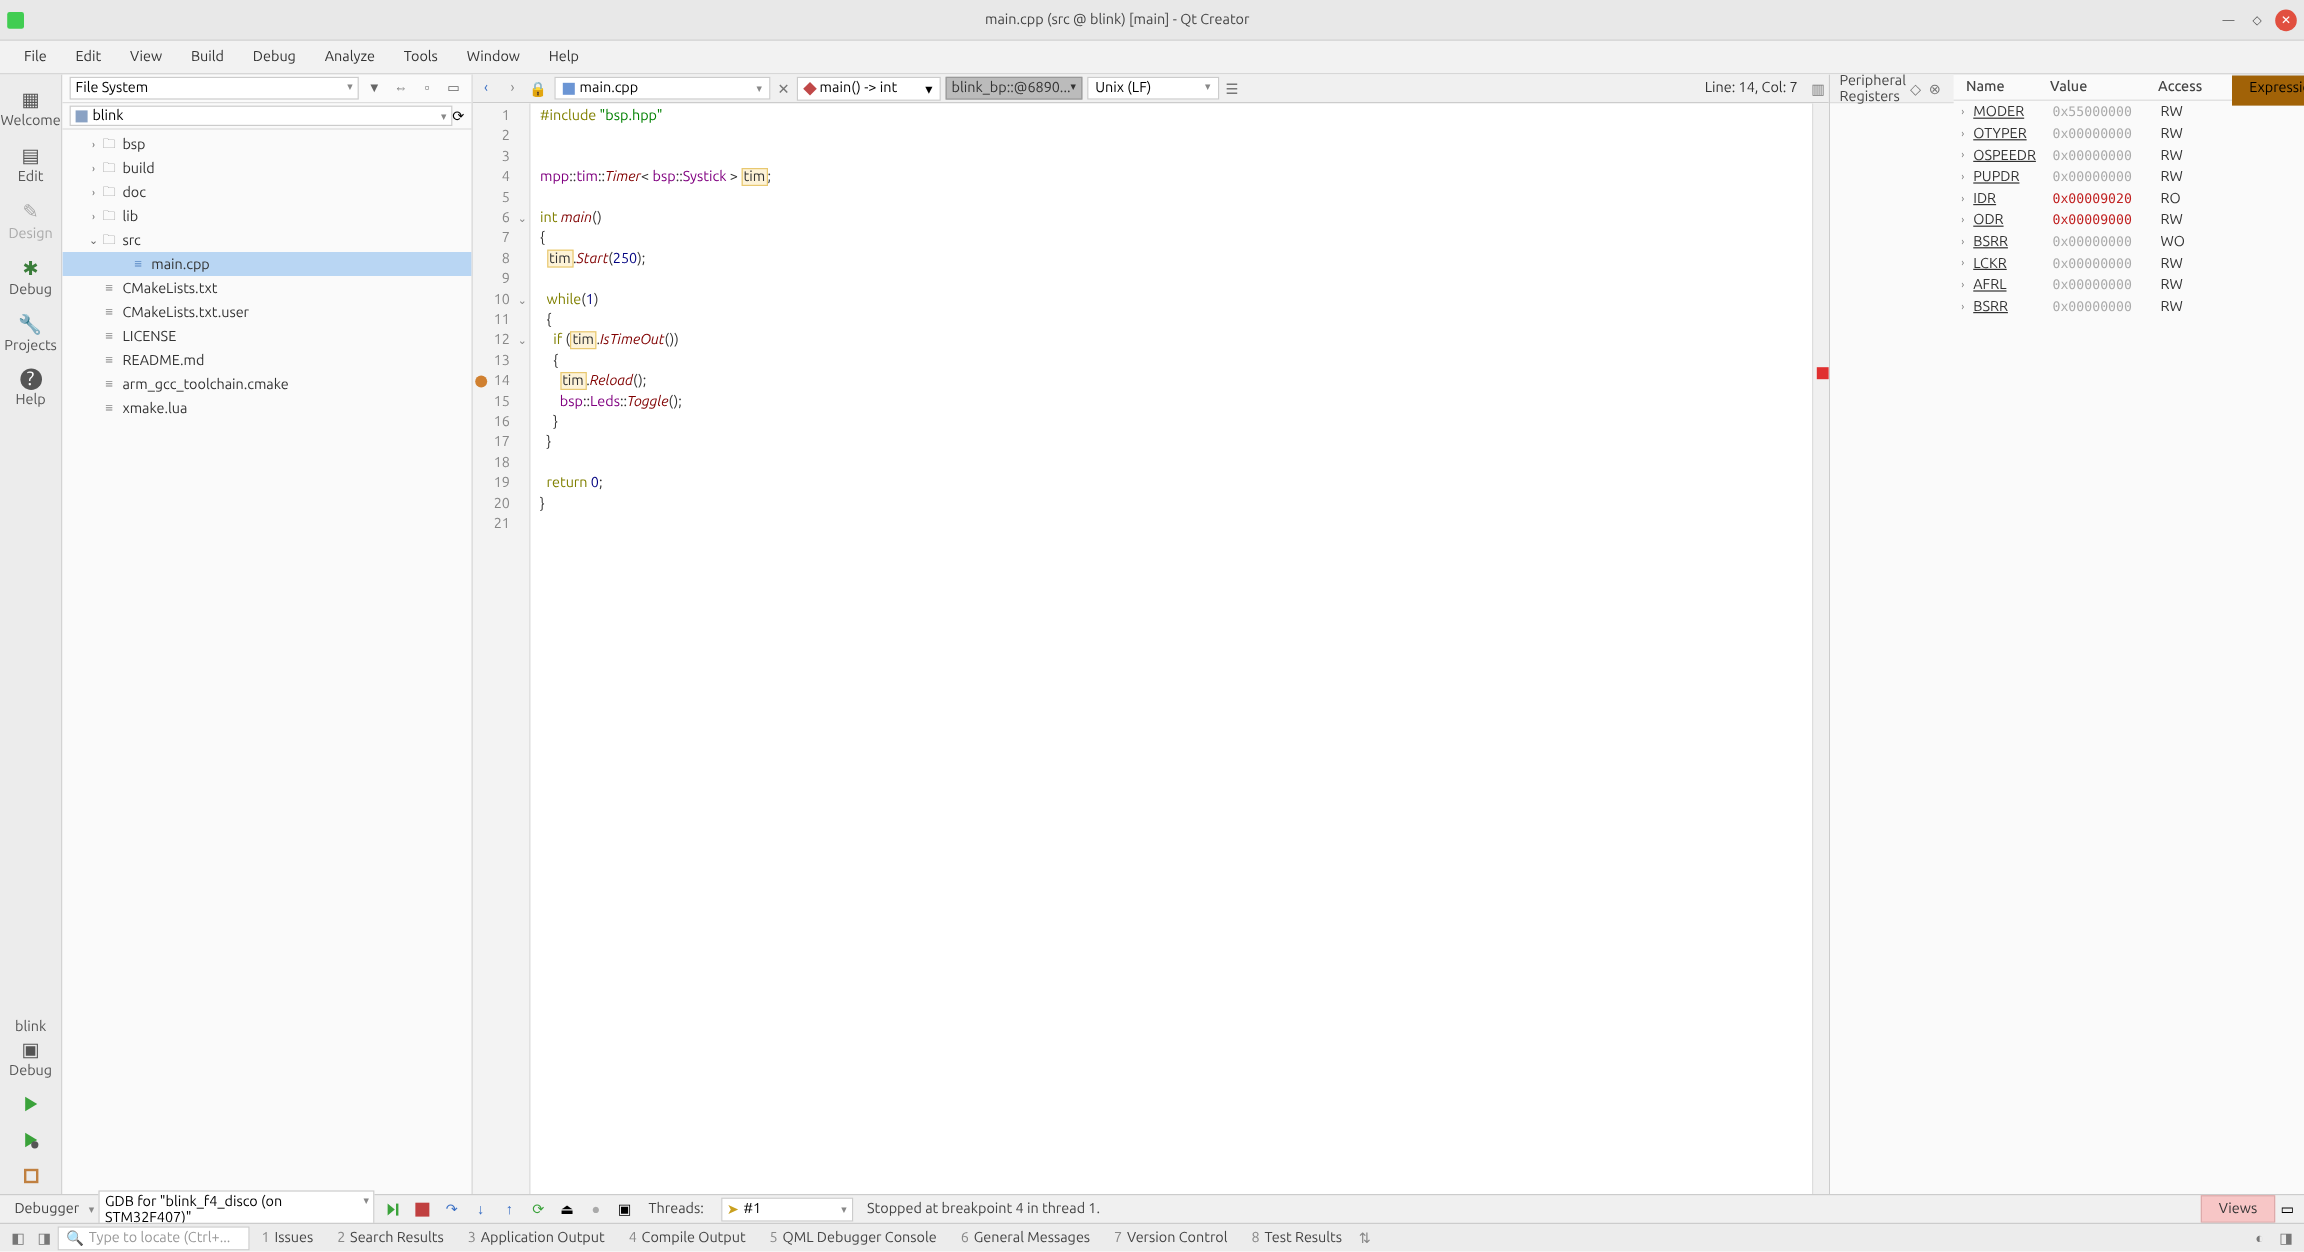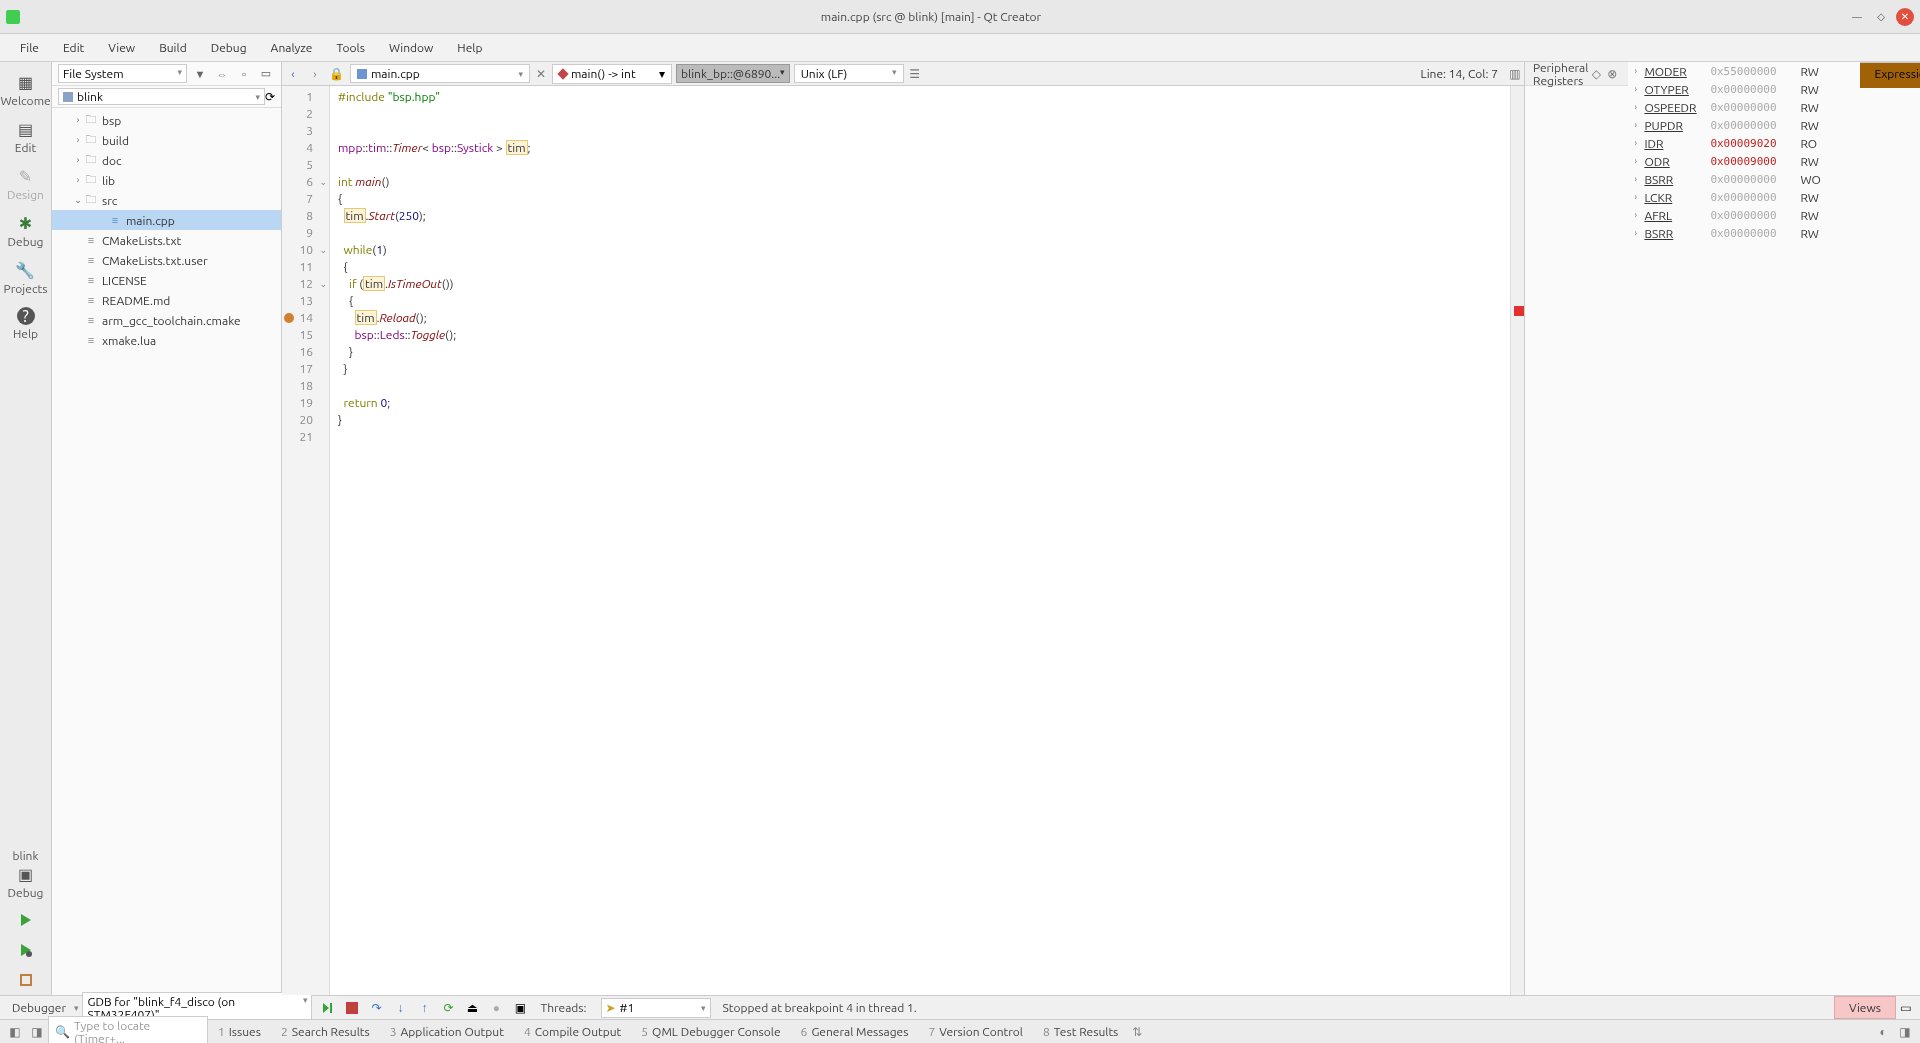--- a/index.html
+++ b/index.html
@@ -22,21 +22,21 @@
 
 .modebar { width:52px; background:#ececec; border-right:1px solid #ccc; display:flex; flex-direction:column; align-items:center; padding-top:4px; }
 .modebar .mitem { width:100%; padding:6px 0; display:flex; flex-direction:column; align-items:center; gap:2px; color:#555; font-size:10px; }
 .modebar .mitem.disabled { color:#aaa; }
 .modebar .mitem .mic { width:20px; height:20px; display:flex; align-items:center; justify-content:center; font-size:16px; }
 .modebar .spacer { flex:1; }
 .modebar .runbtn { width:100%; height:30px; display:flex; align-items:center; justify-content:center; }
 .modebar .runbtn svg { width:16px; height:16px; }
 
 
-.fspanel { width:230px; background:#fafafa; border-right:1px solid #ccc; display:flex; flex-direction:column; }
+.fspanel { width:342px; background:#fafafa; border-right:1px solid #ccc; display:flex; flex-direction:column; }
 .fsp-head { height:24px; display:flex; align-items:center; padding:0 6px; border-bottom:1px solid #ddd; }
 .fsp-head .sel { flex:1; background:#fff; border:1px solid #ccc; padding:2px 4px; display:flex; justify-content:space-between; }
 .fsp-head .ibtn { width:18px; height:18px; margin-left:4px; display:flex; align-items:center; justify-content:center; color:#666; font-size:11px; }
 .fsp-proj { height:22px; display:flex; align-items:center; padding:0 6px; border-bottom:1px solid #ddd; }
 .fsp-proj .psel { flex:1; background:#fff; border:1px solid #ccc; padding:1px 4px; display:flex; align-items:center; gap:4px; }
 .fsp-proj .psel .sq { width:10px; height:10px; background:#8aa2c4; }
 .fsp-proj .psel .dd { margin-left:auto; font-size:9px; color:#888; }
 .fsp-bread { padding:4px 6px; border-bottom:1px solid #eee; line-height:16px; font-size:11px; }
 .fsp-bread a { color:#2a62c9; text-decoration:underline; }
 .fsp-bread span { color:#666; }
@@ -335,20 +335,25 @@
     </div>
   </div>
 
   <div class="regpanel">
     <div class="rhead">
       <div class="rt">Peripheral Registers</div>
       <div class="rb">◇</div>
       <div class="rb">⊗</div>
     </div>
     <div class="regtable">
+      <div class="rth">
+        <div>Name</div>
+        <div>Value</div>
+        <div>Access</div>
+      </div>
       <div id="regrows">
           <div class="rrow">
             <span class="arr">›</span>
             <span class="rn">MODER</span>
             <span class="rv ">0x55000000</span>
             <span class="ra">RW</span>
           </div>
           <div class="rrow">
             <span class="arr">›</span>
             <span class="rn">OTYPER</span>
@@ -446,21 +451,21 @@
   <div class="stop">Stopped at breakpoint 4 in thread 1.</div>
   <div class="views">Views</div>
   <div class="vbtn">▭</div>
 </div>
 
 <div class="botbar">
   <div class="bb">◧</div>
   <div class="bb">◨</div>
   <div class="srch">
       <span>🔍</span>
-      <span>Type to locate (Timer+...</span>
+      <span>Type to locate (Ctrl+...</span>
     </div>
   <div id="panes" style="display:flex">
       <div class="pane"><span class="n">1</span>Issues</div>
       <div class="pane"><span class="n">2</span>Search Results</div>
       <div class="pane"><span class="n">3</span>Application Output</div>
       <div class="pane"><span class="n">4</span>Compile Output</div>
       <div class="pane"><span class="n">5</span>QML Debugger Console</div>
       <div class="pane"><span class="n">6</span>General Messages</div>
       <div class="pane"><span class="n">7</span>Version Control</div>
       <div class="pane"><span class="n">8</span>Test Results</div>

